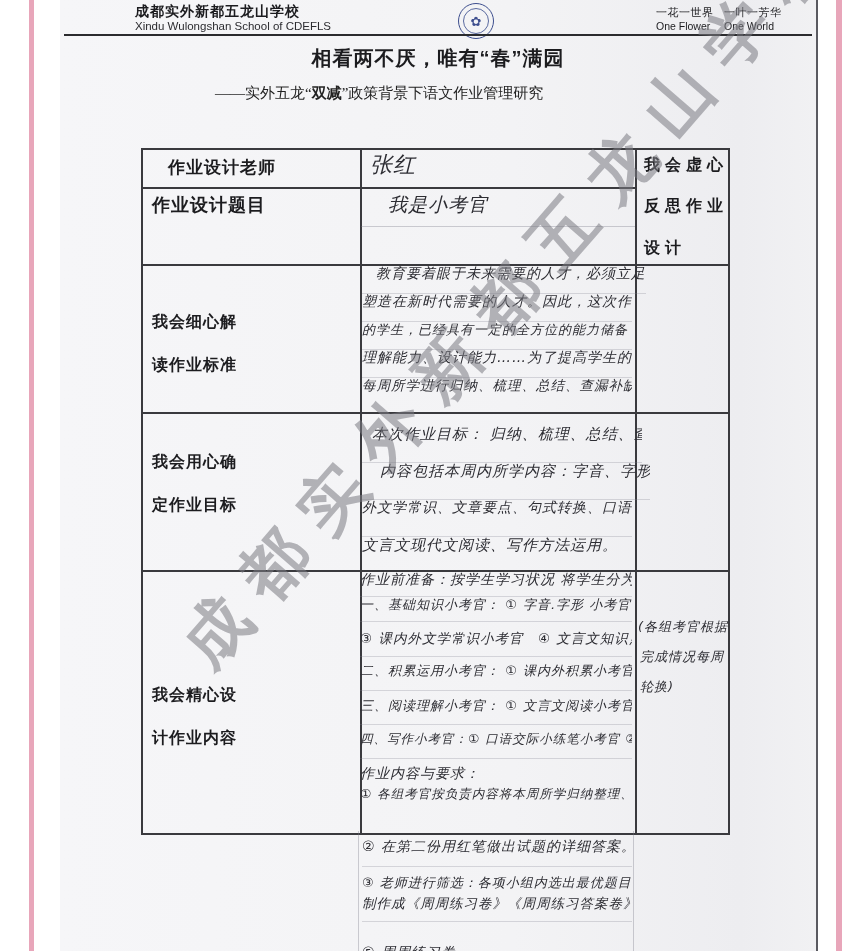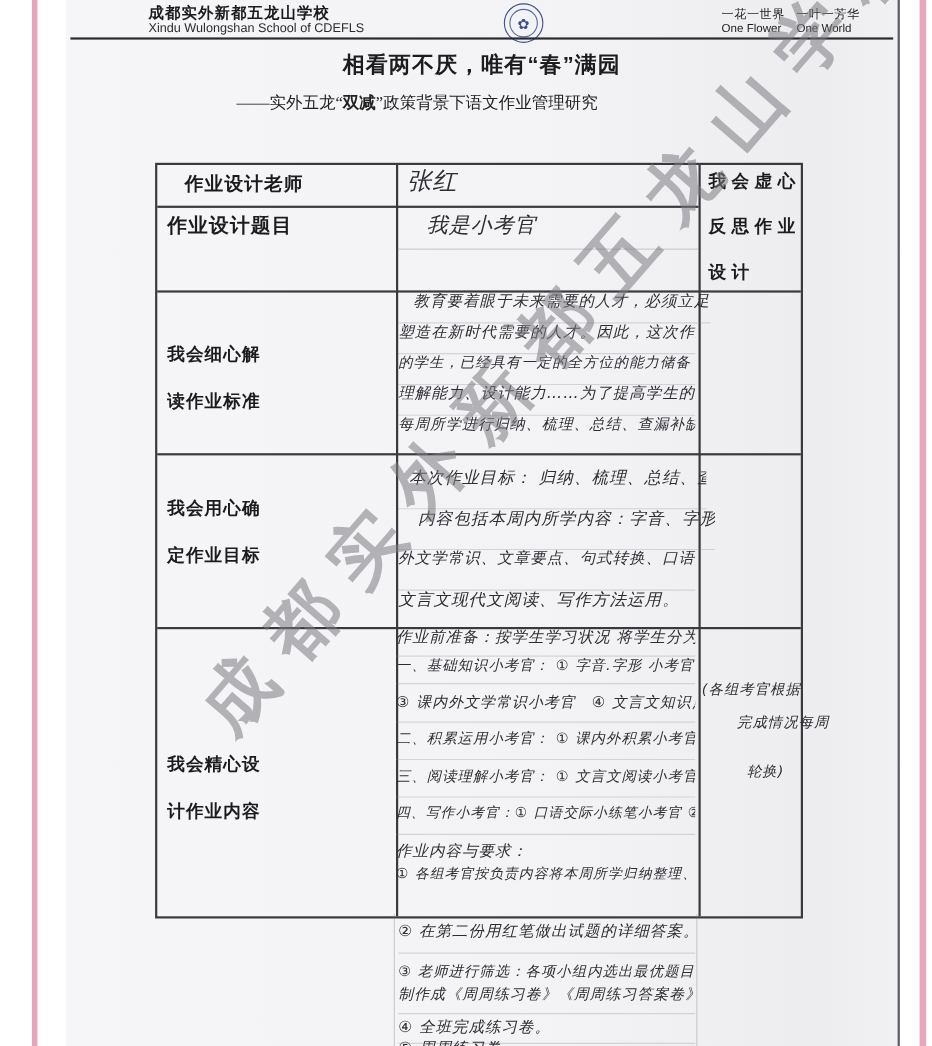--- a/index.html
+++ b/index.html
@@ -121,25 +121,24 @@
   <div class="hwline hw" style="left:300px;top:571px;width:272px;height:25px;font-size:14px;">作业前准备：按学生学习状况 将学生分为四个小组。</div>
   <div class="hwline hw" style="left:300px;top:596px;width:272px;height:25px;font-size:13px;">一、基础知识小考官： ① 字音.字形 小考官、② 四字词语小考官</div>
   <div class="hwline hw" style="left:300px;top:630px;width:272px;height:26px;font-size:13.5px;">③ 课内外文学常识小考官　④ 文言文知识点小考官</div>
   <div class="hwline hw" style="left:300px;top:662px;width:272px;height:28px;font-size:13px;">二、积累运用小考官： ① 课内外积累小考官 ② 句式转换小考官、</div>
   <div class="hwline hw" style="left:300px;top:697px;width:272px;height:27px;font-size:13px;">三、阅读理解小考官： ① 文言文阅读小考官 ② 现代文阅读小考官</div>
   <div class="hwline hw" style="left:300px;top:731px;width:272px;height:27px;font-size:12.5px;">四、写作小考官：① 口语交际小练笔小考官 ② 写作方法运用小考官、</div>
   <div class="hwline hw" style="left:300px;top:765px;width:272px;height:20px;font-size:14px;border-bottom:none;">作业内容与要求：</div>
   <div class="hwline hw" style="left:300px;top:786px;width:272px;height:18px;font-size:12.5px;border-bottom:none;">① 各组考官按负责内容将本周所学归纳整理、综合评估后 按试卷</div>
 
   <div class="abs hw" style="left:578px;top:618px;font-size:13px;">(各组考官根据</div>
-  <div class="abs hw" style="left:580px;top:648px;font-size:13px;margin-left:30px;">完成情况每周</div>
-  <div class="abs hw" style="left:580px;top:692px;font-size:13px;margin-left:39px;">轮换)</div>
+  <div class="abs hw" style="left:580px;top:648px;font-size:13px;">完成情况每周</div>
+  <div class="abs hw" style="left:580px;top:678px;font-size:13px;">轮换)</div>
 
   <div class="faint" style="left:298px;top:831px;width:1px;height:120px;"></div>
   <div class="faint" style="left:573px;top:831px;width:1px;height:120px;"></div>
 
   <div class="hwline hw" style="left:302px;top:838px;width:270px;height:28px;font-size:14px;">② 在第二份用红笔做出试题的详细答案。</div>
   <div class="hwline hw" style="left:302px;top:874px;width:270px;height:21px;font-size:13px;border-bottom:none;">③ 老师进行筛选：各项小组内选出最优题目、以做剪报的方法</div>
   <div class="hwline hw" style="left:302px;top:895px;width:270px;height:26px;font-size:13.5px;">制作成《周周练习卷》《周周练习答案卷》</div>
-  <div class="hwline hw" style="left:302px;top:925px;width:270px;height:23px;font-size:14px;">④ 全班完成练习卷。</div>
   <div class="hwline hw" style="left:302px;top:944px;width:270px;height:7px;font-size:14px;border-bottom:none;">⑤ 周周练习卷</div>
 
 </div>
 
 </body></html>

